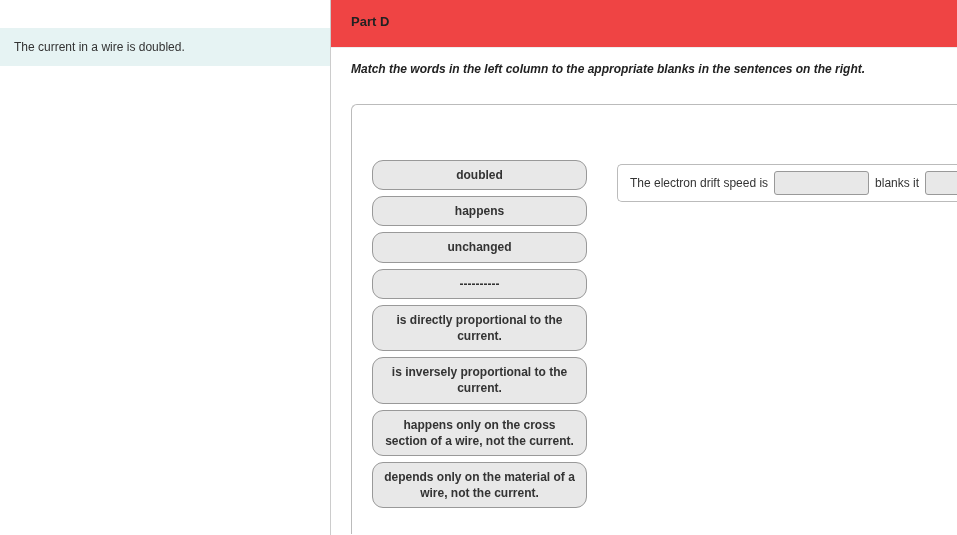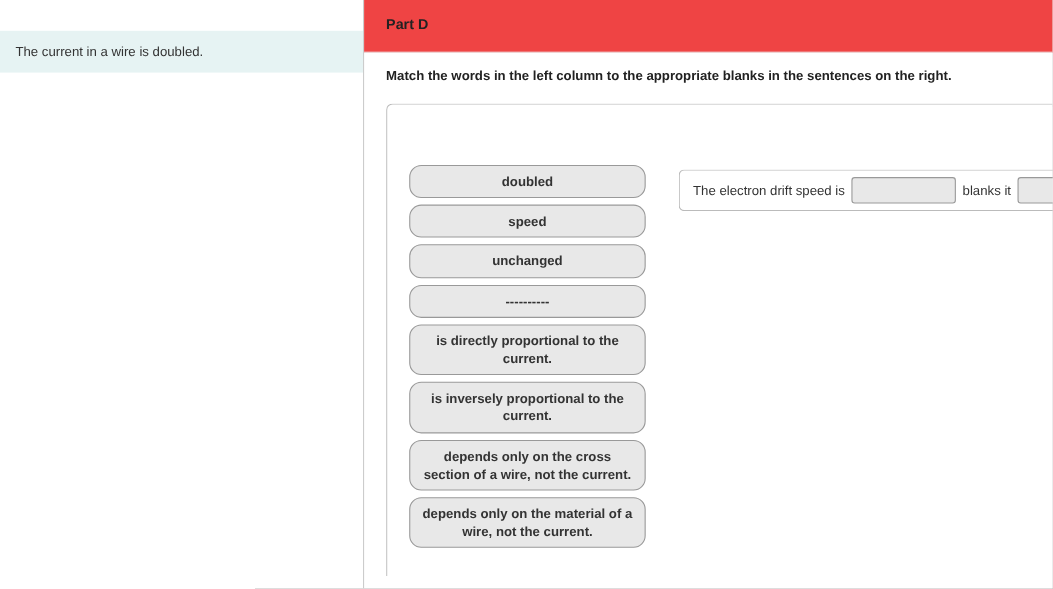--- a/index.html
+++ b/index.html
@@ -55,21 +55,22 @@
   }
   .q-line {
     font-size: 12px;
     color: #333;
     margin-bottom: 10px;
   }
   .q-instruct {
     font-size: 12px;
     font-weight: bold;
     color: #222;
-    margin-bottom: 10px;
+    margin-bottom: 20px;
+    font-style: italic;
   }
   .work-panel {
     border: 1px solid #bbb;
     border-right: none;
     border-bottom: none;
     border-radius: 6px 0 0 0;
     margin-left: 20px;
     padding: 55px 0 20px 20px;
     min-height: 400px;
     position: relative;
@@ -144,26 +145,26 @@
 <div class="right-col">
   <div class="part-header">Part D</div>
   <div class="question-area">
     <div class="q-instruct">Match the words in the left column to the appropriate blanks in the sentences on the right.</div>
   </div>
 
   <div class="work-panel">
     <div class="work-inner">
       <div class="tiles-col">
         <div class="tile">doubled</div>
-        <div class="tile">speed</div>
+        <div class="tile">happens</div>
         <div class="tile">unchanged</div>
         <div class="tile">----------</div>
         <div class="tile">is directly proportional to the current.</div>
         <div class="tile">is inversely proportional to the current.</div>
-        <div class="tile">depends only on the cross section of a wire, not the current.</div>
+        <div class="tile">happens only on the cross section of a wire, not the current.</div>
         <div class="tile">depends only on the material of a wire, not the current.</div>
       </div>
 
       <div class="sentence-col">
         <div class="sentence-frame">
           <span class="sentence-text">The electron drift speed is</span>
           <span class="drop-slot"></span>
           <span class="sentence-text">blanks it</span>
           <span class="drop-slot"></span>
         </div>

